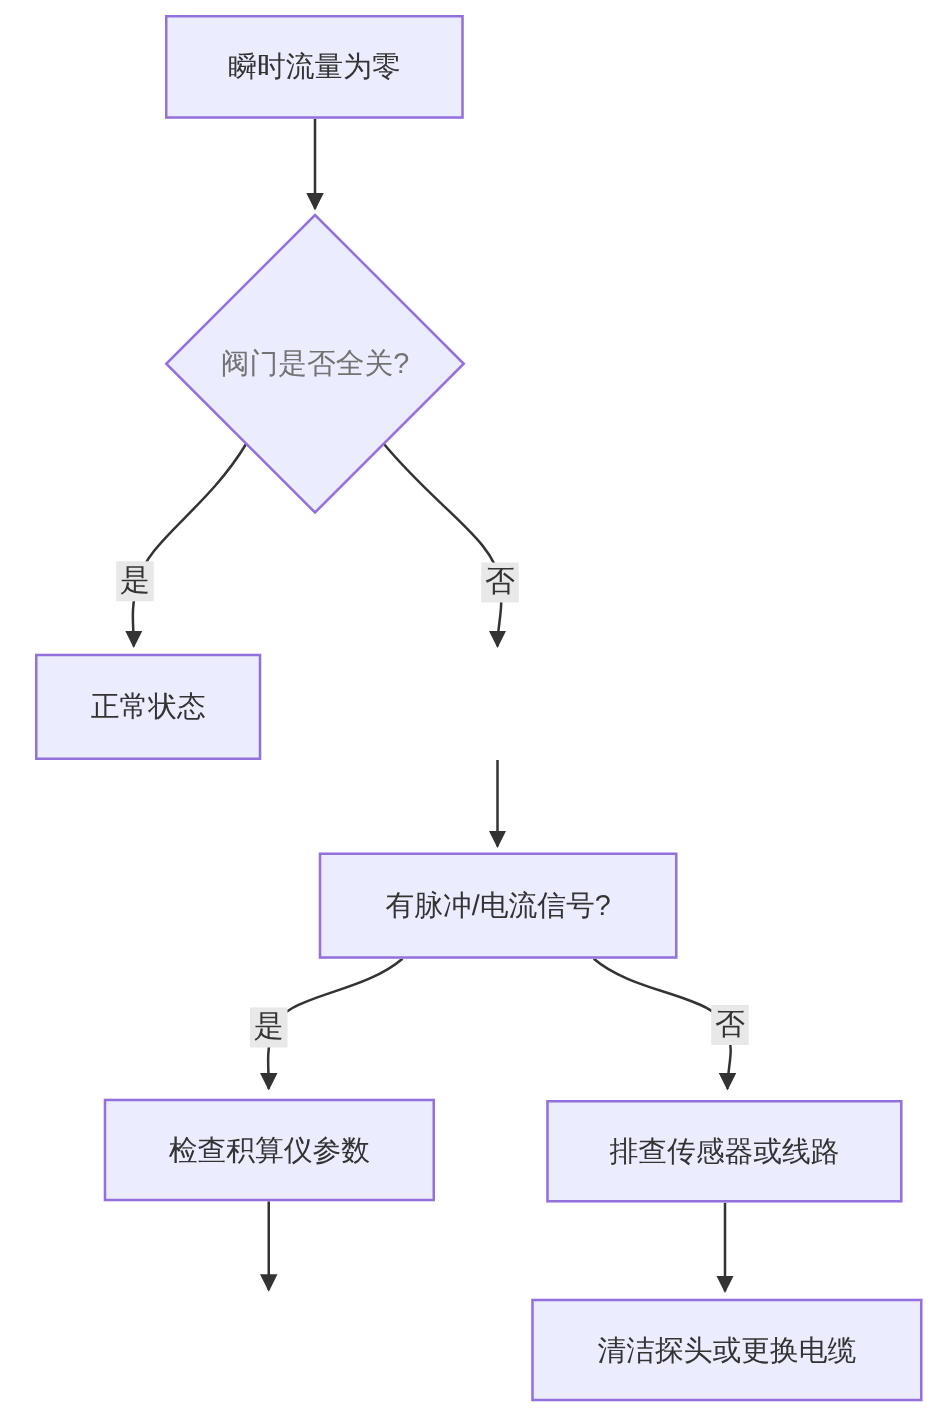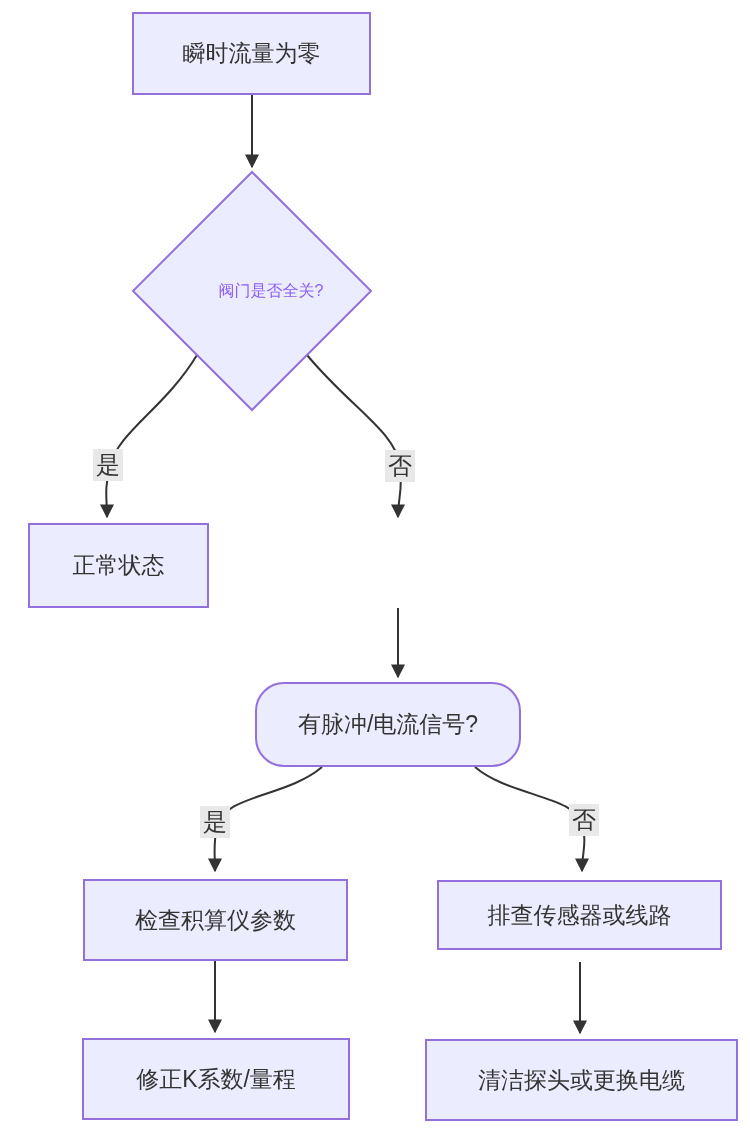--- a/index.html
+++ b/index.html
@@ -41,42 +41,41 @@
     align-items: center;
     justify-content: center;
     font-size: 23px;
     color: #333333;
     text-align: center;
     white-space: nowrap;
   }
   .diamond-label {
     position: absolute;
     transform: translate(-50%, -50%);
-    font-size: 16px;
-    color: #8b5cf6;
+    font-size: 23px;
+    color: #737373;
     white-space: nowrap;
-    margin-left: 19px;
   }
   .edge-label {
     position: absolute;
     transform: translate(-50%, -50%);
     background: #e8e8e8;
     color: #333333;
     font-size: 24px;
     line-height: 1.25;
     padding: 1px 3px;
     white-space: nowrap;
   }
   
   #n-start            { left: 132px; top: 12px;   width: 239px; height: 83px; }
   #n-normal           { left: 28px;  top: 523px;  width: 181px; height: 85px; }
   #n-check-signal     { left: 265px; top: 523px;  width: 228px; height: 85px; }
-  #n-pulse            { left: 255px; top: 682px;  width: 266px; height: 85px; border-radius: 29px; }
+  #n-pulse            { left: 255px; top: 682px;  width: 287px; height: 85px; }
   #n-check-totalizer  { left: 83px;  top: 879px;  width: 265px; height: 82px; text-align: right; }
-  #n-inspect-sensor   { left: 437px; top: 880px;  width: 285px; height: 70px; }
+  #n-inspect-sensor   { left: 437px; top: 880px;  width: 285px; height: 82px; }
   #n-fix-k            { left: 82px;  top: 1038px; width: 268px; height: 82px; }
   #n-clean-probe      { left: 425px; top: 1039px; width: 313px; height: 82px; text-align: center; }
   
   #dl-valve  { left: 252px; top: 291px; }
   #el-yes1   { left: 108px; top: 465px; }
   #el-no1    { left: 400px; top: 466px; }
   #el-yes2   { left: 215px; top: 822px; }
   #el-no2    { left: 584px; top: 820px; }
 </style>
 </head>
@@ -113,16 +112,15 @@
   <div class="node" id="n-normal">正常状态</div>
 
   <div class="node" id="n-pulse">有脉冲/电流信号?</div>
 
   <div class="edge-label" id="el-yes2">是</div>
   <div class="edge-label" id="el-no2">否</div>
 
   <div class="node" id="n-check-totalizer">检查积算仪参数</div>
   <div class="node" id="n-inspect-sensor">排查传感器或线路</div>
 
-  <div class="node" id="n-fix-k">修正K系数/量程</div>
   <div class="node" id="n-clean-probe">清洁探头或更换电缆</div>
 
 </div>
 
 </body></html>

